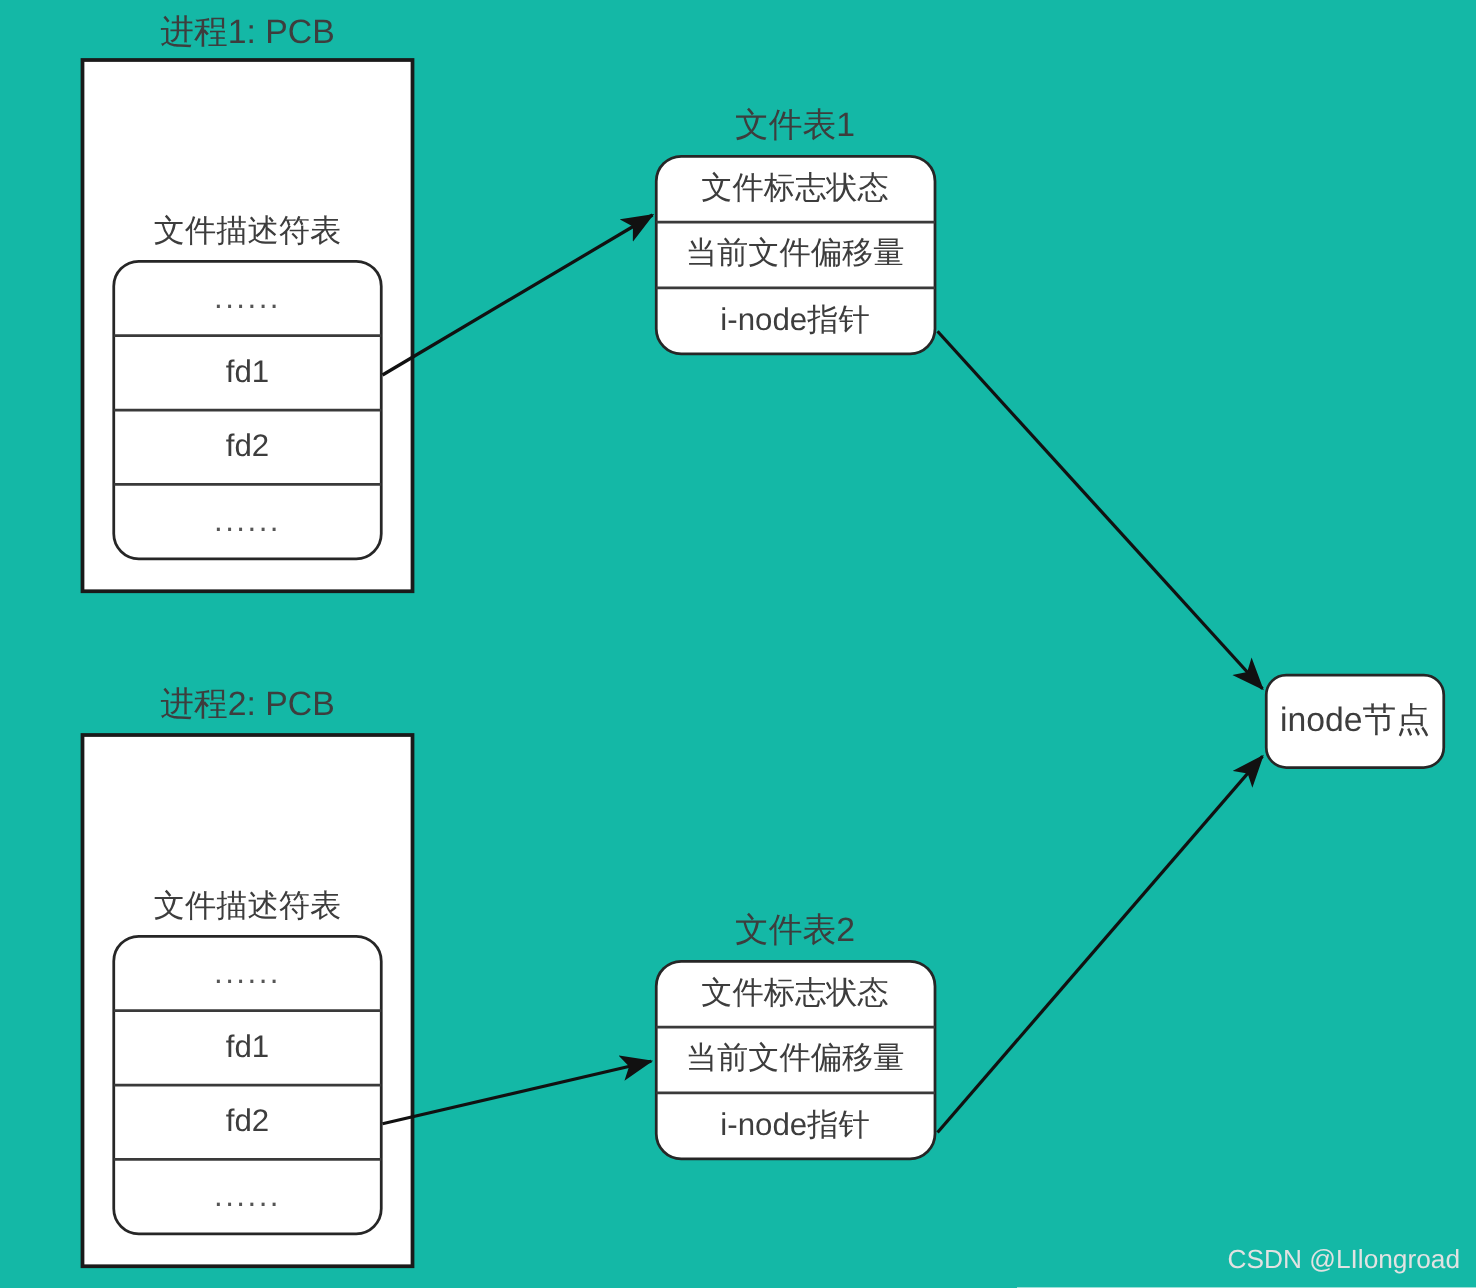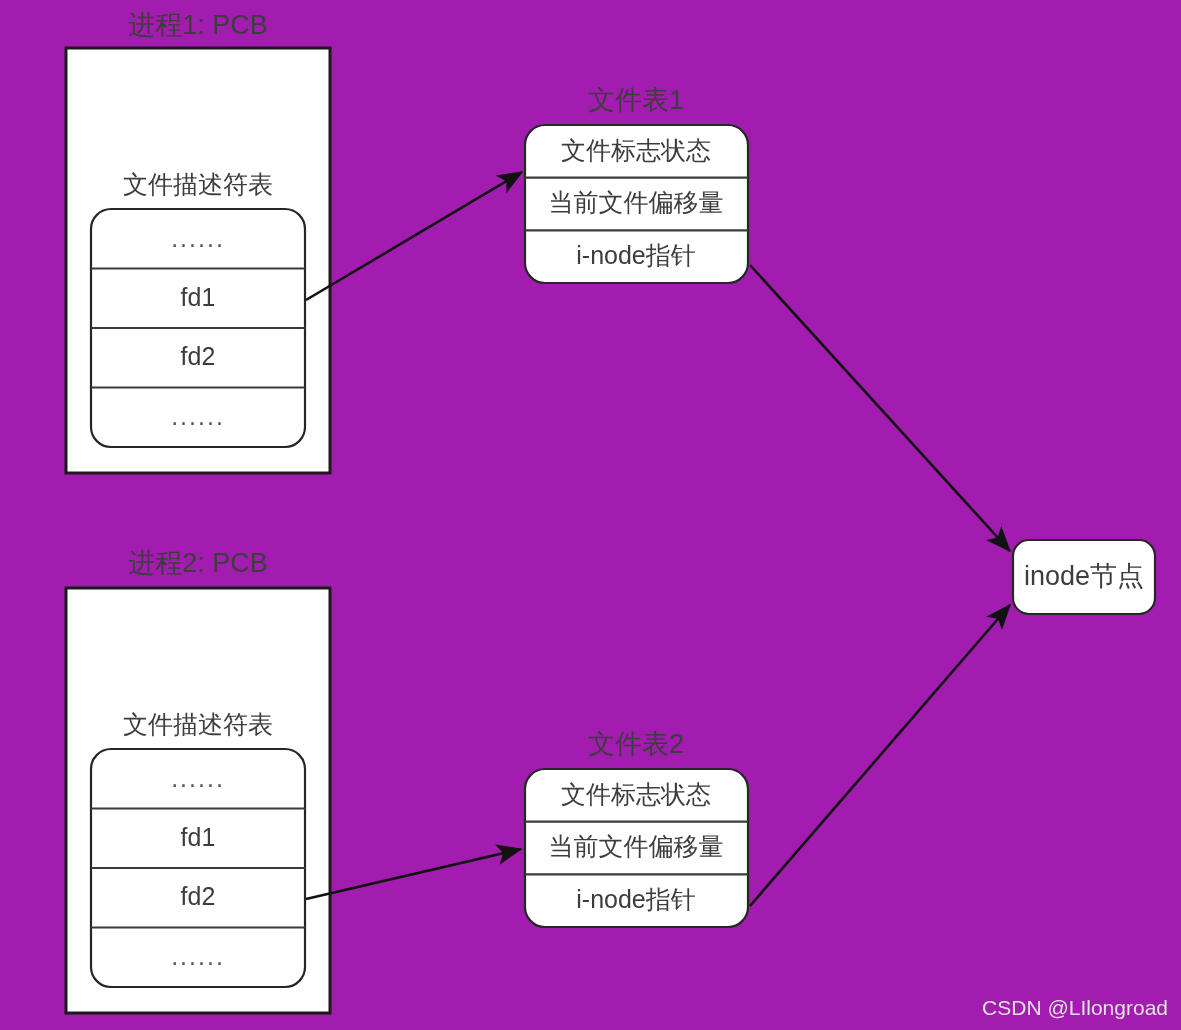--- a/index.html
+++ b/index.html
@@ -10,21 +10,21 @@
   body {
     width: 1181px;
     height: 1030px;
     overflow: hidden;
     font-family: "Liberation Sans", "DejaVu Sans", sans-serif;
   }
   #diagram-root {
     position: relative;
     width: 1181px;
     height: 1030px;
-    background: #a21caf;
+    background: #14b8a6;
   }
   svg.diagram {
     display: block;
     width: 1181px;
     height: 1030px;
   }
   .box-stroke {
     fill: #ffffff;
     stroke: #1a1a1a;
     stroke-width: 3;

